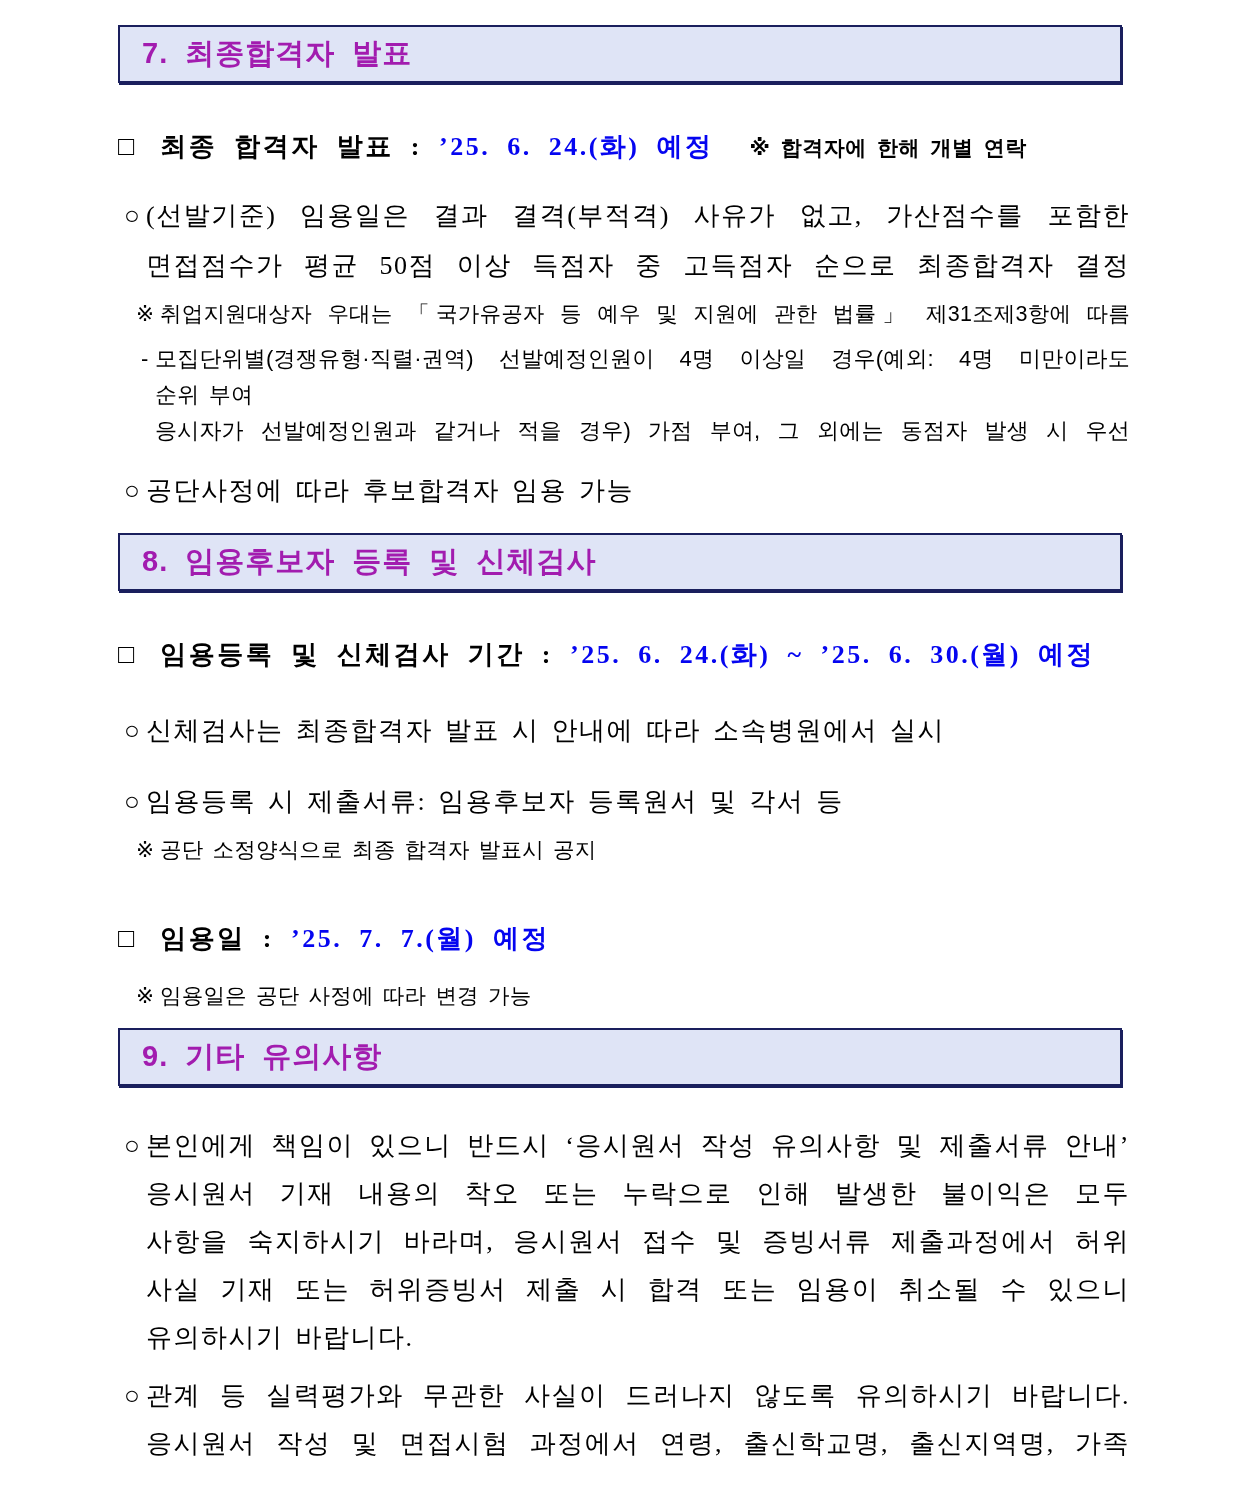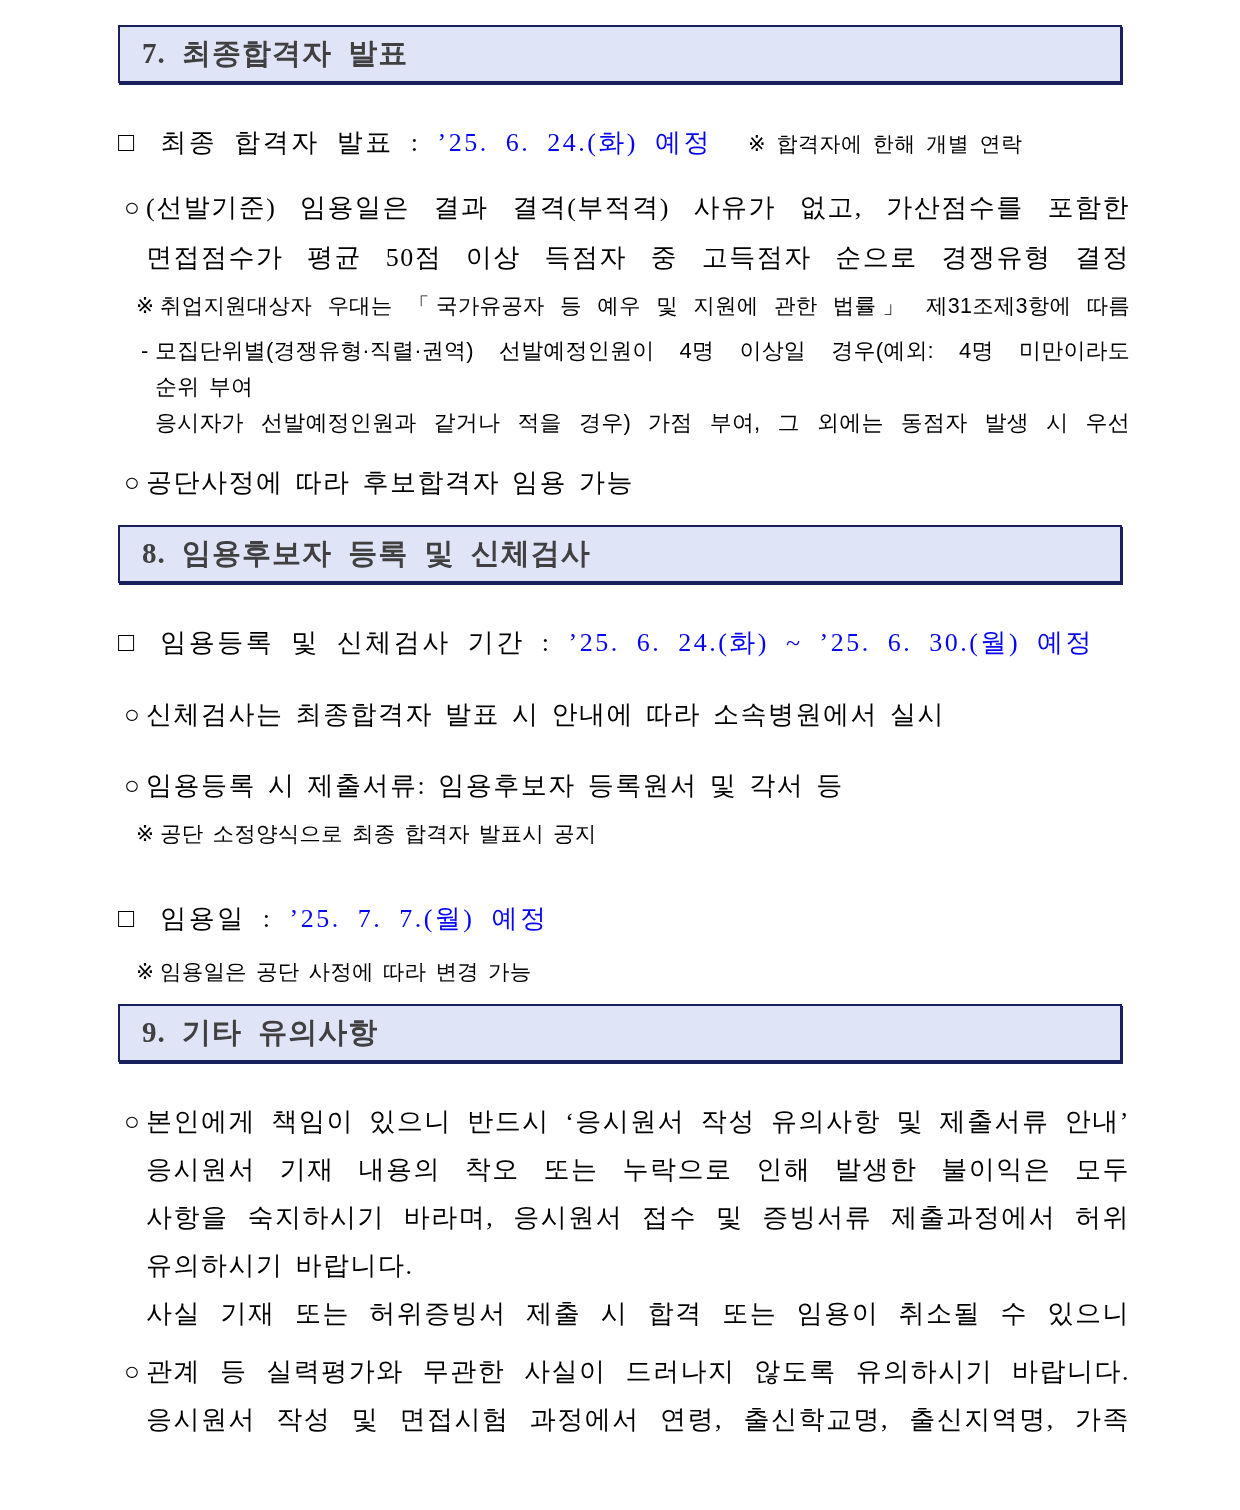--- a/index.html
+++ b/index.html
@@ -18,29 +18,30 @@
     box-sizing:border-box;
     height:58px;
     margin-right:8px;
     background:#dfe4f6;              
     border:2px solid #1a1f5d;        
     box-shadow:1px 2px 0 #1a1f5d;
     display:flex;align-items:center;
     padding-left:22px;
   }
   .hdr .hdr-title{
-    font-family:Liberation Serif, serif;
+    font-family:Liberation Sans, sans-serif;
     font-weight:bold;font-size:29px;letter-spacing:1px;word-spacing:8px;
-    color:#404040;
+    color:#a21caf;
   }
   
   .item-sq{
     position:relative;
-    font-size:26px;line-height:35px;letter-spacing:2.5px;word-spacing:8px;
+    font-size:26px;line-height:43px;letter-spacing:2.5px;word-spacing:8px;
     white-space:nowrap;
+    font-weight:bold;
   }
   .item-sq .sq{font-size:27px;margin-right:26px;letter-spacing:0;}
   .blue{color:#0505f0;}              
   .inline-note{
     font-family:"Liberation Sans","DejaVu Sans",sans-serif;
     font-size:21px;letter-spacing:0.5px;word-spacing:4px;margin-left:36px;
   }
   
   .para{
     position:relative;
@@ -86,21 +87,21 @@
       <span class="hdr-title">7. 최종합격자 발표</span>
     </div>
 
     <div class="item-sq mt42">
       <span class="sq">□</span><span>최종 합격자 발표 : </span><span class="blue">’25. 6. 24.(화) 예정</span><span class="inline-note">※ 합격자에 한해 개별 연락</span>
     </div>
 
     <div class="para lh50 mt22">
       <span class="bullet">○</span>
       <div class="line just">(선발기준) 임용일은 결과 결격(부적격) 사유가 없고, 가산점수를 포함한</div>
-      <div class="line just">면접점수가 평균 50점 이상 득점자 중 고득점자 순으로 경쟁유형 결정</div>
+      <div class="line just">면접점수가 평균 50점 이상 득점자 중 고득점자 순으로 최종합격자 결정</div>
     </div>
 
     <div class="note mt8">
       <span class="mark">※</span>
       <div class="just">취업지원대상자 우대는 「국가유공자 등 예우 및 지원에 관한 법률」 제31조제3항에 따름</div>
     </div>
 
     <div class="dash mt12">
       <span class="mark">-</span>
       <div class="line just">모집단위별(경쟁유형·직렬·권역) 선발예정인원이 4명 이상일 경우(예외: 4명 미만이라도</div>
@@ -151,22 +152,22 @@
   <section>
     <div class="hdr mt31">
       <span class="hdr-title">9. 기타 유의사항</span>
     </div>
 
     <div class="para lh48 mt36">
       <span class="bullet">○</span>
       <div class="line just">본인에게 책임이 있으니 반드시 ‘응시원서 작성 유의사항 및 제출서류 안내’</div>
       <div class="line just">응시원서 기재 내용의 착오 또는 누락으로 인해 발생한 불이익은 모두</div>
       <div class="line just">사항을 숙지하시기 바라며, 응시원서 접수 및 증빙서류 제출과정에서 허위</div>
+      <div class="line just">사실 기재 또는 허위증빙서 제출 시 합격 또는 임용이 취소될 수 있으니</div>
       <div class="line">유의하시기 바랍니다.</div>
-      <div class="line just">사실 기재 또는 허위증빙서 제출 시 합격 또는 임용이 취소될 수 있으니</div>
     </div>
 
     <div class="para lh48 mt10">
       <span class="bullet">○</span>
       <div class="line just">관계 등 실력평가와 무관한 사실이 드러나지 않도록 유의하시기 바랍니다.</div>
       <div class="line just">응시원서 작성 및 면접시험 과정에서 연령, 출신학교명, 출신지역명, 가족</div>
     </div>
   </section>
 
 </div>

